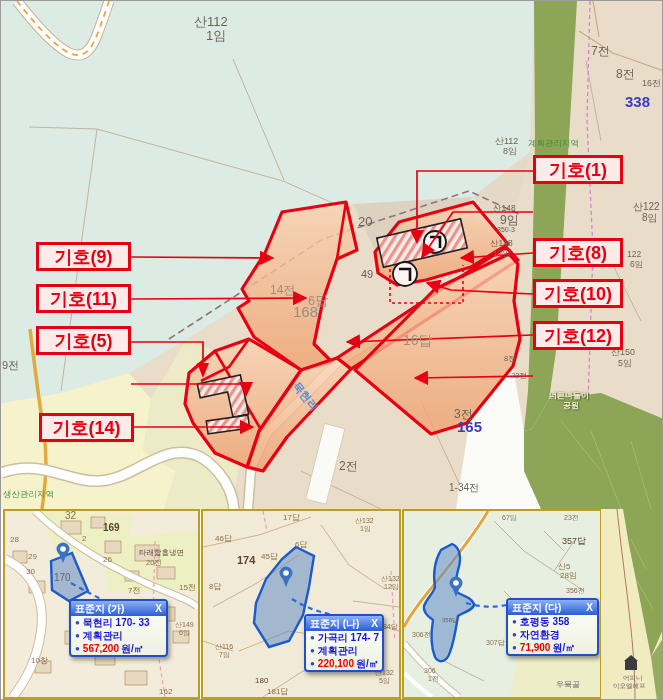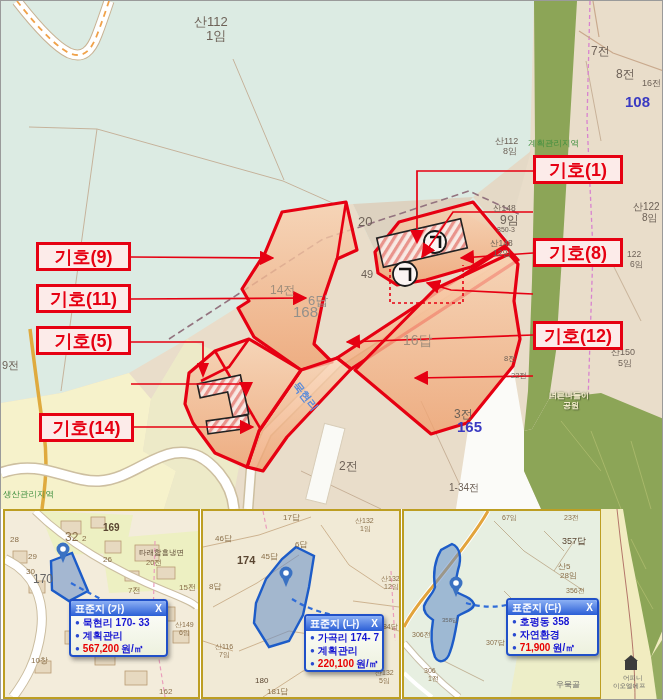--- a/index.html
+++ b/index.html
@@ -146,21 +146,21 @@
         <polygon points="238,381 252,381 245,396"></polygon>
         <polygon points="409,229 423,229 416,243"></polygon>
       </g>
     </svg>
 
     <span class="ml" style="left:193px;top:14px;font-size:13px">산112</span>
     <span class="ml" style="left:205px;top:28px;font-size:13px">1임</span>
     <span class="ml" style="left:590px;top:44px;font-size:12px">7전</span>
     <span class="ml" style="left:615px;top:67px;font-size:12px">8전</span>
     <span class="ml" style="left:641px;top:78px;font-size:9px">16전</span>
-    <span class="ml blue" style="left:624px;top:93px;font-size:15px">108</span>
+    <span class="ml blue" style="left:624px;top:93px;font-size:15px">338</span>
     <span class="ml green" style="left:527px;top:138px;font-size:8.5px">계획관리지역</span>
     <span class="ml" style="left:494px;top:136px;font-size:9px">산112</span>
     <span class="ml" style="left:502px;top:146px;font-size:9px">8임</span>
     <span class="ml" style="left:632px;top:201px;font-size:10px">산122</span>
     <span class="ml" style="left:641px;top:212px;font-size:10px">8임</span>
     <span class="ml" style="left:626px;top:249px;font-size:8.5px">122</span>
     <span class="ml" style="left:629px;top:259px;font-size:8.5px">6임</span>
     <span class="ml" style="left:492px;top:203px;font-size:8.5px">산148</span>
     <span class="ml" style="left:499px;top:213px;font-size:12px">9임</span>
     <span class="ml" style="left:496px;top:225px;font-size:7px">850-3</span>
@@ -185,20 +185,21 @@
     <span class="ml park" style="left:548px;top:391px;font-size:8px">너른나들이</span>
     <span class="ml park" style="left:562px;top:401px;font-size:8px">공원</span>
     <span class="ml roadname" style="left:288px;top:390px;font-size:11px">묵현리</span>
 
     <div class="callout l" style="left:35px;top:241px">기호(9)</div>
     <div class="callout l" style="left:35px;top:283px">기호(11)</div>
     <div class="callout l" style="left:35px;top:325px">기호(5)</div>
     <div class="callout l" style="left:38px;top:412px">기호(14)</div>
     <div class="callout" style="left:532px;top:154px">기호(1)</div>
     <div class="callout" style="left:532px;top:237px">기호(8)</div>
+    <div class="callout" style="left:532px;top:278px">기호(10)</div>
     <div class="callout" style="left:532px;top:320px">기호(12)</div>
   </div>
 
   <div class="panel" style="left:2px;width:197px">
     <svg width="193" height="186" viewBox="0 0 193 186">
       <rect width="193" height="186" fill="#f3ecdb"></rect>
       <g>
         <path d="M34,0 L128,4 L120,42 L52,44 Z" fill="#edf0c2"></path>
         <path d="M96,28 L193,20 L193,78 L104,82 Z" fill="#edf0c2"></path>
       </g>
@@ -227,27 +228,27 @@
       </g>
       <path d="M46,50 L67,42 L83,80 L64,90 L47,79 Z" fill="rgba(98,140,200,0.55)" stroke="#1d5cc8" stroke-width="2.4"></path>
       <path d="M66,72 C80,80 92,86 104,92" stroke="#2f6cd8" stroke-width="2.2" stroke-dasharray="5,4" fill="none"></path>
       <g transform="translate(58,48)">
         <path d="M-4.5,-7 L4.5,-7 L0,4 Z" fill="#3b72c2"></path>
           <circle cx="0" cy="-10" r="6.5" fill="#3b72c2"></circle>
           <circle cx="0" cy="-10" r="2.8" fill="#ffffff"></circle>
       </g>
     </svg>
     <span class="pl dark" style="left:98px;top:12px;font-size:10px;font-weight:bold">169</span>
-    <span class="pl" style="left:60px;top:20px;font-size:12px">32</span>
+    <span class="pl" style="left:60px;top:0;font-size:10px">32</span>
     <span class="pl" style="left:77px;top:24px;font-size:8px">2</span>
     <span class="pl" style="left:5px;top:25px;font-size:8px">28</span>
     <span class="pl" style="left:23px;top:42px;font-size:8px">29</span>
     <span class="pl" style="left:21px;top:57px;font-size:8px">30</span>
     <span class="pl" style="left:98px;top:45px;font-size:8px">26</span>
-    <span class="pl soft" style="left:28px;top:62px;font-size:12px">170</span>
+    <span class="pl soft" style="left:49px;top:62px;font-size:10px">170</span>
     <span class="pl dark" style="left:134px;top:38px;font-size:7.5px">타래함흥냉면</span>
     <span class="pl" style="left:141px;top:48px;font-size:7.5px">20전</span>
     <span class="pl" style="left:123px;top:76px;font-size:8px">7전</span>
     <span class="pl" style="left:174px;top:73px;font-size:8px">15전</span>
     <span class="pl" style="left:170px;top:110px;font-size:7px">산149</span>
     <span class="pl" style="left:174px;top:118px;font-size:7px">6임</span>
     <span class="pl" style="left:154px;top:177px;font-size:8px">162</span>
     <span class="pl" style="left:26px;top:146px;font-size:8px">10창</span>
     <div class="ibox" style="left:64px;top:88px;width:99px">
       <div class="hd">

